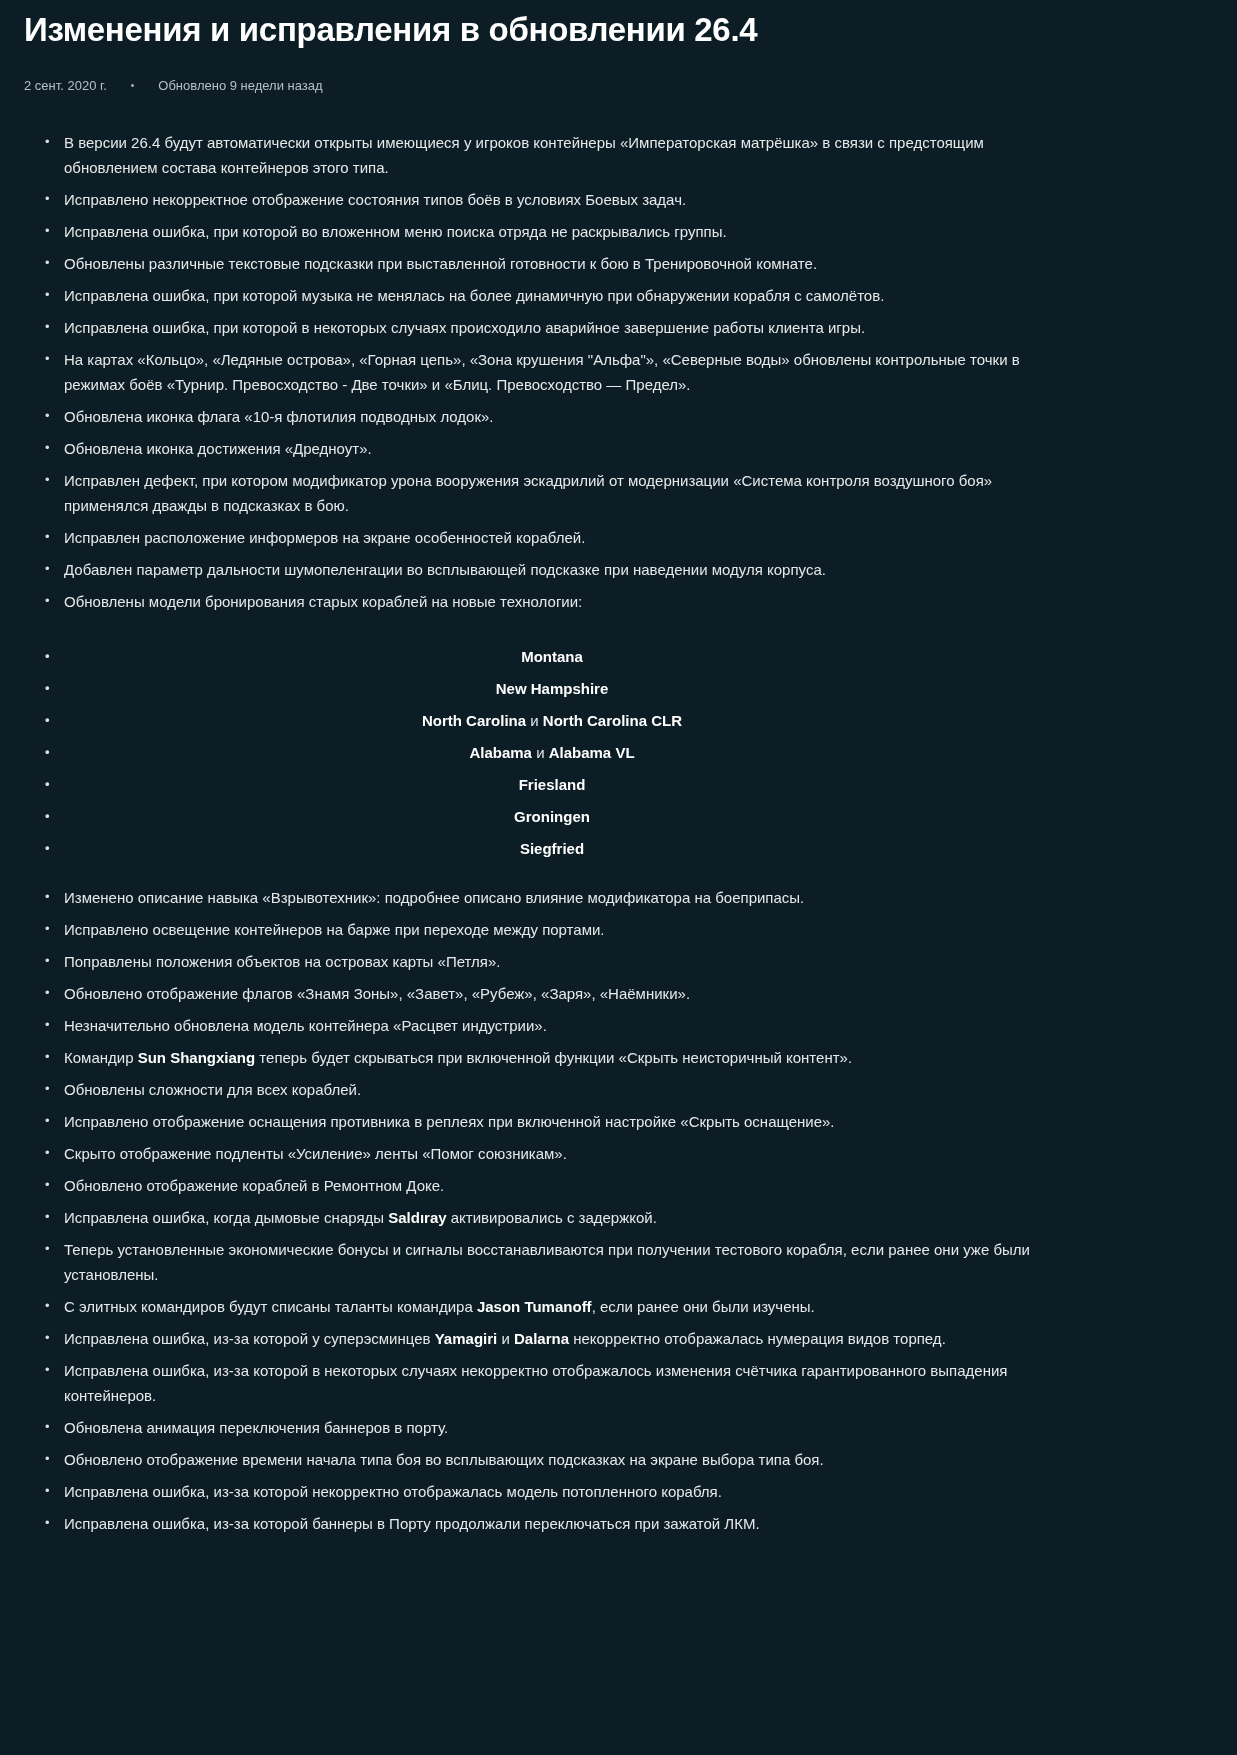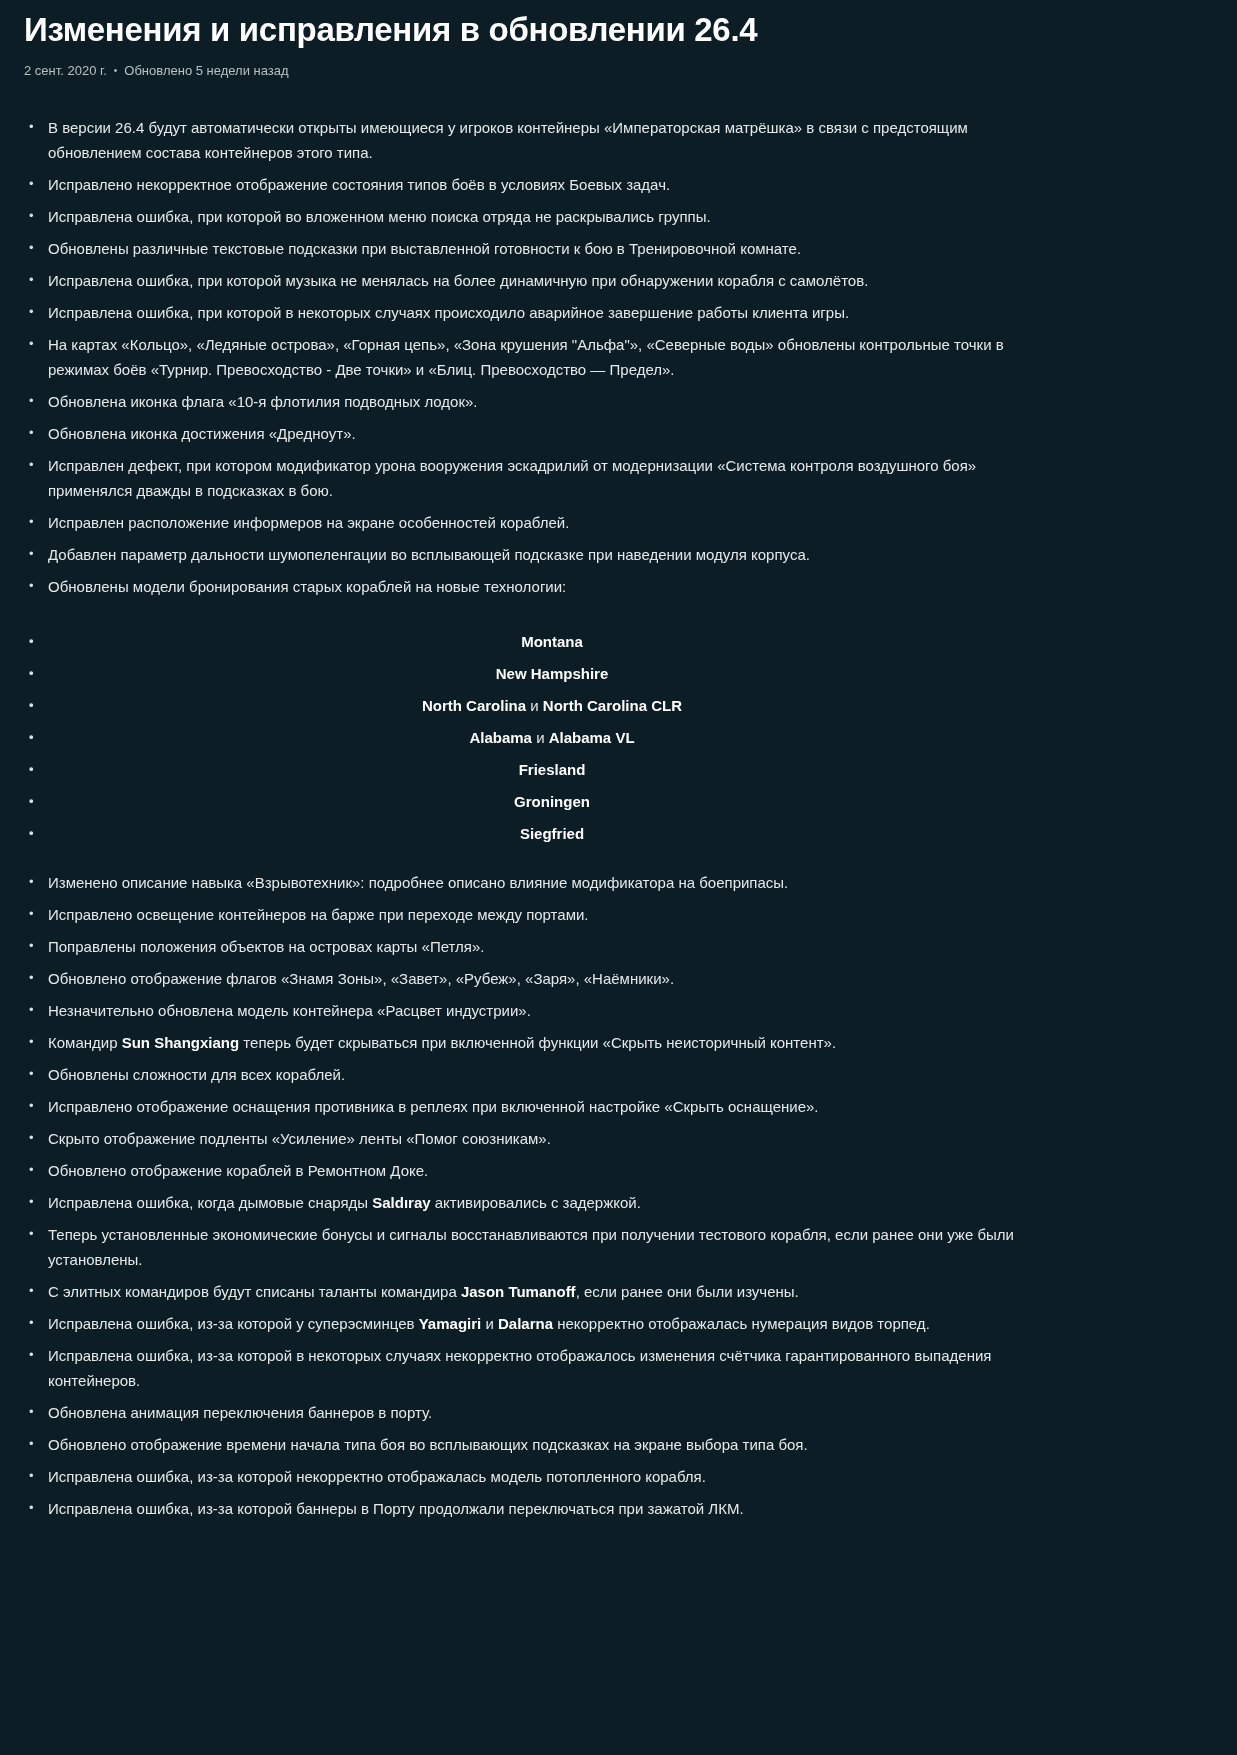--- a/index.html
+++ b/index.html
@@ -18,37 +18,37 @@
   h1.title {
     margin: 0;
     padding-top: 2px;
     font-size: 33px;
     line-height: 40px;
     font-weight: 700;
     color: #ffffff;
     letter-spacing: -0.3px;
   }
   .meta {
-    margin-top: 13px;
+    margin-top: 28px;
     margin-bottom: 37px;
     font-size: 13px;
     line-height: 15px;
     color: #b7c0c4;
     display: flex;
     align-items: flex-end;
-    gap: 7px;
+    gap: 24px;
   }
   .meta .sep {
     font-size: 10px;
     line-height: 15px;
     color: #b7c0c4;
   }
   ul.bullets {
     list-style: none;
-    margin: 0;
+    margin: 16px;
     padding: 0;
     max-width: 1110px;
   }
   ul.bullets li {
     position: relative;
     padding-left: 24px;
     margin-bottom: 7px;
     font-size: 15px;
     line-height: 25px;
     color: #e6e9ea;
@@ -82,21 +82,21 @@
 </head>
 <body>
 
 <div class="page">
 
   <h1 class="title">Изменения и исправления в обновлении 26.4</h1>
 
   <div class="meta">
     <span>2 сент. 2020 г.</span>
     <span class="sep">•</span>
-    <span>Обновлено 5 недели назад</span>
+    <span>Обновлено 9 недели назад</span>
   </div>
 
   <ul class="bullets">
       <li><span class="plain">В версии 26.4 будут автоматически открыты имеющиеся у игроков контейнеры «Императорская матрёшка» в связи с предстоящим обновлением состава контейнеров этого типа.</span></li>
       <li><span class="plain">Исправлено некорректное отображение состояния типов боёв в условиях Боевых задач.</span></li>
       <li><span class="plain">Исправлена ошибка, при которой во вложенном меню поиска отряда не раскрывались группы.</span></li>
       <li><span class="plain">Обновлены различные текстовые подсказки при выставленной готовности к бою в Тренировочной комнате.</span></li>
       <li><span class="plain">Исправлена ошибка, при которой музыка не менялась на более динамичную при обнаружении корабля с самолётов.</span></li>
       <li><span class="plain">Исправлена ошибка, при которой в некоторых случаях происходило аварийное завершение работы клиента игры.</span></li>
       <li><span class="plain">На картах «Кольцо», «Ледяные острова», «Горная цепь», «Зона крушения "Альфа"», «Северные воды» обновлены контрольные точки в режимах боёв «Турнир. Превосходство - Две точки» и «Блиц. Превосходство — Предел».</span></li>

